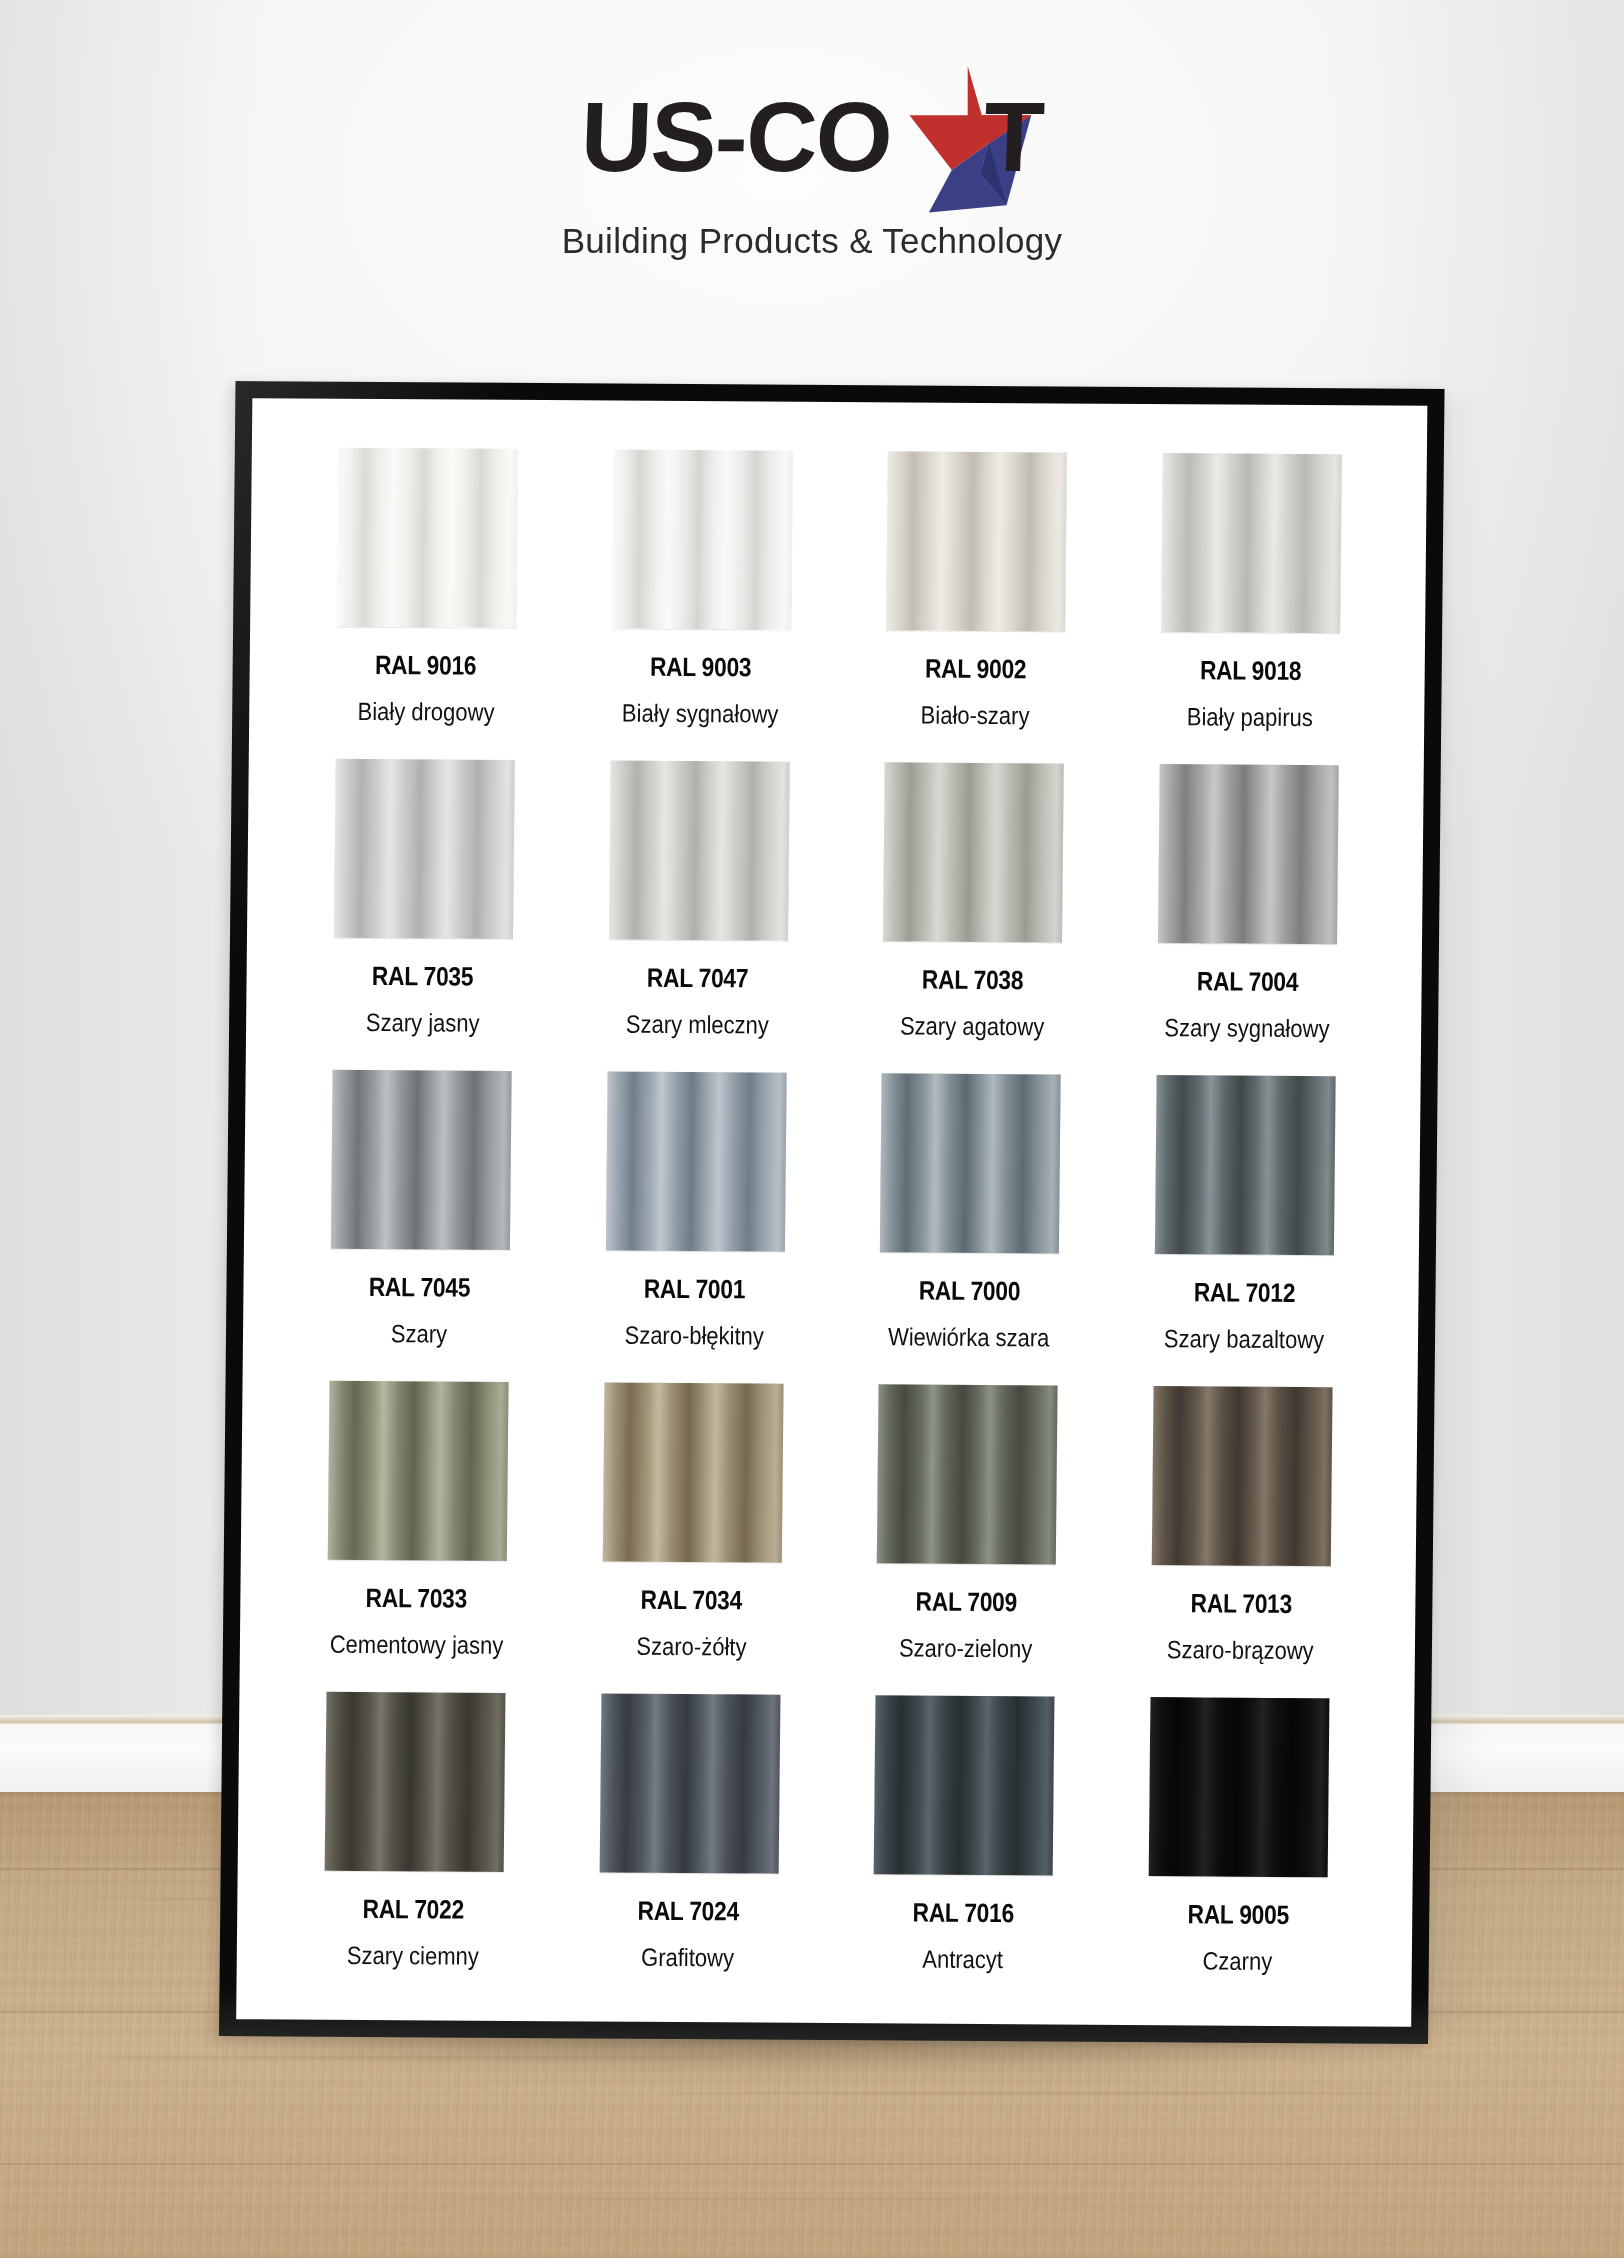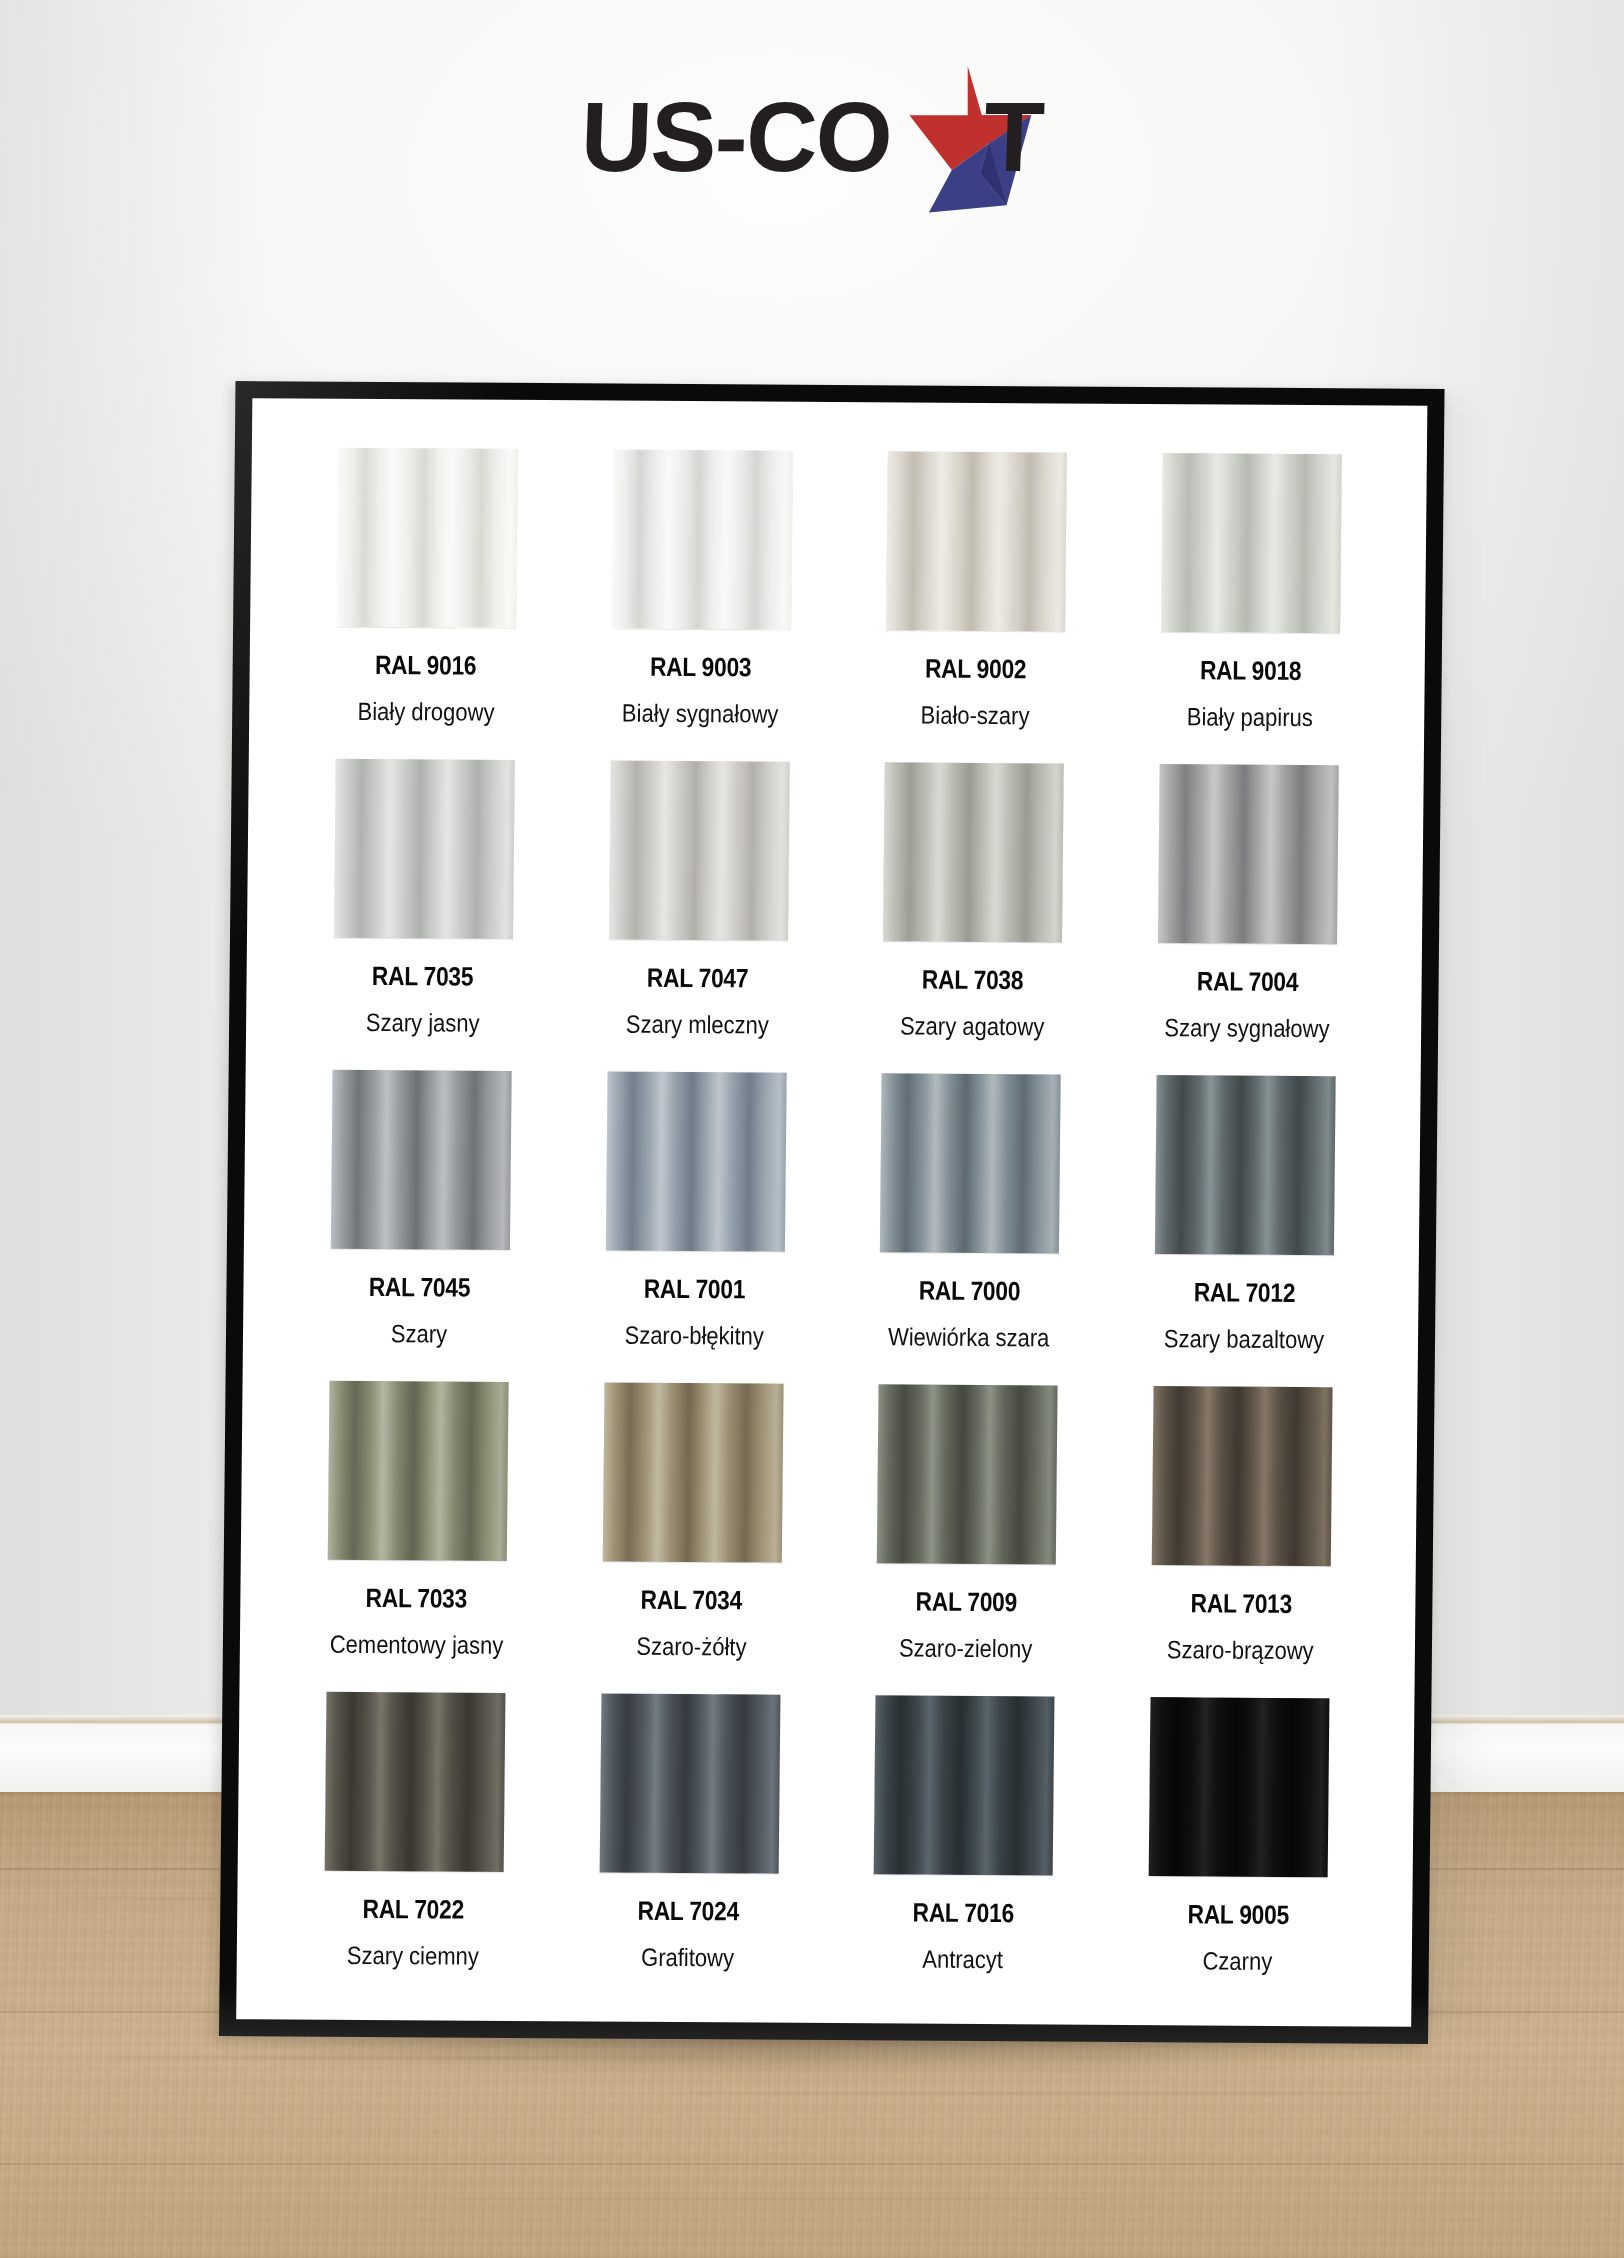--- a/index.html
+++ b/index.html
@@ -266,20 +266,21 @@
           <polygon points="96,10 112,66 168,66 120,98 96,66" fill="#c0312d"></polygon>
           <polygon points="168,66 120,98 78,128 30,66 96,66" fill="#c0312d"></polygon>
 
           <polygon points="120,98 168,66 140,168 110,132" fill="#3b3f85"></polygon>
           <polygon points="78,128 120,98 110,132 140,168 52,176" fill="#3b3f85"></polygon>
           <polygon points="120,98 140,168 110,132" fill="#2e3270"></polygon>
         </svg>
       </span>
       <span class="logo-word">T</span>
     </div>
+    <div id="tagline">Building Products &amp; Technology</div>
   </div>
 
   <div id="baseboard-top-edge"></div>
   <div id="baseboard"></div>
 
   <div id="floor">
     <div class="floor-plank-line" style="top:76px"></div>
     <div class="floor-plank-line" style="top:219px"></div>
     <div class="floor-plank-line" style="top:371px"></div>
     <div class="floor-grain" style="left:53px;  top:106px; width:371px;"></div>

